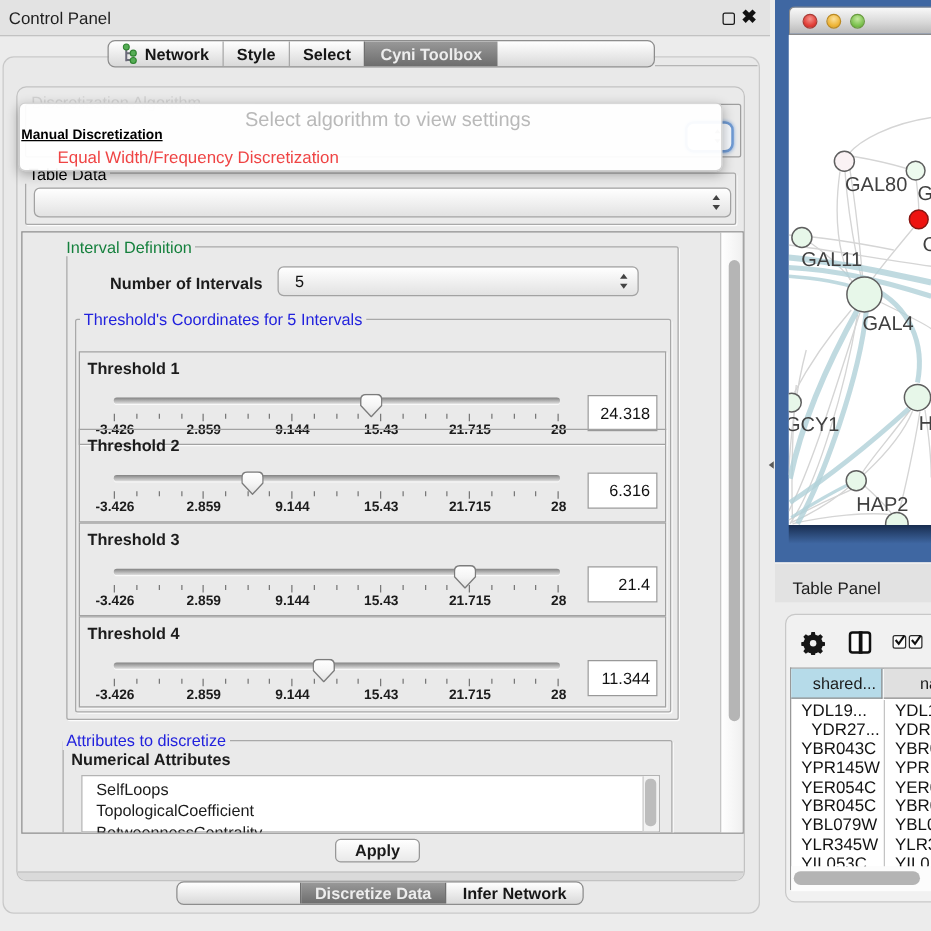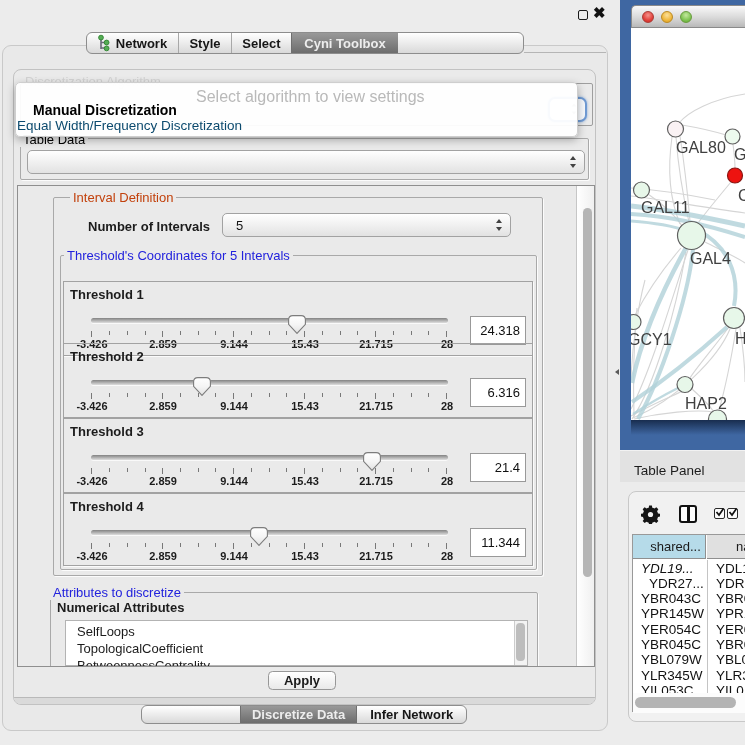--- a/index.html
+++ b/index.html
@@ -105,20 +105,23 @@
   <svg width="0" height="0" style="position:absolute">
       <defs>
     <linearGradient id="thg" x1="0" y1="0" x2="0" y2="1">
       <stop offset="0" stop-color="#ffffff"></stop>
           <stop offset="0.5" stop-color="#f5f5f5"></stop>
       <stop offset="1" stop-color="#e2e2e2"></stop>
         </linearGradient>
   </defs>
     </svg>
 
+  <div class="abs" id="titlebar">
+      <div class="txt">Control Panel</div>
+    </div>
   <div class="abs" id="btn-float"></div>
   <div class="abs" id="btn-close">✖</div>
 
   <div class="abs" id="outerpane"></div>
 
   <div class="abs tabbar" id="toptabs">
     <div class="seg" style="width:91px;">
       <svg width="13" height="19" viewBox="0 0 13 19" style="margin-right:5px;">
         <path d="M3 5 V15 M3 8.5 H8 M3 14 H8" stroke="#6a6a78" stroke-width="1.6" fill="none"></path>
         <circle cx="3" cy="3.6" r="2.4" fill="#55ad55" stroke="#2f832f" stroke-width="0.9"></circle>
@@ -137,21 +140,21 @@
   <div class="abs group" style="left:20px; top:138px; width:569px; height:42px;"></div>
   <div class="abs gtitle" style="left:20px; top:132px;">Table Data</div>
   <div class="maccombo" style="left:27px; top:150px; width:558px; height:24px;">
     <div class="arr up" style="right:8px; top:5px;"></div>
     <div class="arr dn" style="right:8px; top:13px;"></div>
   </div>
 
   <div class="abs" id="scrollpane">
 
     <div id="ivgroup" class="group" style="left:35px; top:11px; width:490px; height:379px;"></div>
-    <div class="gtitle" style="left:52px; top:4px; color:#c2410c;">Interval Definition</div>
+    <div class="gtitle" style="left:32px; top:4px; color:#15803d;">Interval Definition</div>
 
     <div class="t13 bold abs" style="left:70px; top:33px;">Number of Intervals</div>
     <div class="maccombo" style="left:204px; top:27px; width:289px; height:24px;">
       <div class="txt" style="left:13px;">5</div>
       <div class="arr up" style="right:8px; top:5px;"></div>
       <div class="arr dn" style="right:8px; top:13px;"></div>
     </div>
 
     <div class="group" style="left:42px; top:69px; width:477px; height:315px;"></div>
     <div class="gtitle" style="left:46px; top:62px; color:#2222dd;">Threshold's Coordinates for 5 Intervals</div>
@@ -325,22 +328,22 @@
     <div class="seg" style="width:110px;">Infer Network</div>
   </div>
 
   <div class="abs" style="left:20px; top:83px; width:573px; height:43px; border:1px solid #9e9e9e; border-radius:2px;"></div>
   <div class="abs" id="ghostlabel">Discretization Algorithm</div>
   <div class="abs" id="focuscombo"></div>
   <div class="abs arr up" style="left:571px; top:103px; opacity:0.5; transform:scale(0.8);"></div>
   <div class="abs arr dn" style="left:571px; top:111px; opacity:0.5; transform:scale(0.8);"></div>
   <div class="abs" id="popup">
     <div class="abs" style="left:180px; top:5px; font-size:16px; color:#b9b9b9;">Select algorithm to view settings</div>
-    <div class="abs bold" style="left:17px; top:19px; font-size:14px; color:#000;">Manual Discretization</div>
-    <div class="abs" style="left:1px; top:35px; font-size:13.5px; color:#0c4a6e;">Equal Width/Frequency Discretization</div>
+    <div class="abs bold" style="left:1px; top:19px; font-size:11px; color:#000;text-decoration:underline;">Manual Discretization</div>
+    <div class="abs" style="left:1px; top:35px; font-size:13.5px; color:#ef4444;padding-left:29px;">Equal Width/Frequency Discretization</div>
   </div>
 
   <div class="abs" style="left:615px; top:369px; width:0; height:0;
        border-right:4px solid #5a5a5a; border-top:3px solid transparent; border-bottom:3px solid transparent;"></div>
 
   <div class="abs" id="desktop"></div>
   <div class="abs" id="nettitle"></div>
   <div class="abs light" style="left:642px; top:11px; border:1px solid #a93c36;
        background:radial-gradient(circle at 50% 32%, #f4938c, #e2413a 60%, #c62621);"></div>
   <div class="abs light" style="left:661px; top:11px; border:1px solid #bb8a23;
@@ -432,21 +435,21 @@
   </svg>
   <svg class="abs" style="left:727px; top:506px;" width="12" height="13" viewBox="0 0 12 13">
     <path d="M2.5 6 L5 9 L9.5 2.5" stroke="#111" stroke-width="1.7" fill="none"></path>
   </svg>
 
   <div class="abs" id="ytable">
     <div class="hcell" style="left:0; width:73px; background:#b6dbe9; border-right:1px solid #8f8f8f;
          border-bottom:1px solid #8f8f8f; text-align:center; line-height:24px; padding-left:13px;">shared...</div>
     <div class="hcell" style="left:74px; width:39px; background:#e0e0e0; border-bottom:1px solid #8f8f8f;
          line-height:24px; padding-left:29px;">na</div>
-    <div class="trow" style="left:8px; top:25.5px;font-style:italic;">YDL19...</div>
+    <div class="trow" style="left:8px; top:25.5px;">YDL19...</div>
     <div class="trow" style="left:83px; top:25.5px;">YDL1</div>
     <div class="trow" style="left:16px; top:40.8px;">YDR27...</div>
     <div class="trow" style="left:83px; top:40.8px;">YDR2</div>
     <div class="trow" style="left:8px; top:56.1px;">YBR043C</div>
     <div class="trow" style="left:83px; top:56.1px;">YBR0</div>
     <div class="trow" style="left:8px; top:71.4px;">YPR145W</div>
     <div class="trow" style="left:83px; top:71.4px;">YPR1</div>
     <div class="trow" style="left:8px; top:86.7px;">YER054C</div>
     <div class="trow" style="left:83px; top:86.7px;">YER0</div>
     <div class="trow" style="left:8px; top:102.0px;">YBR045C</div>

